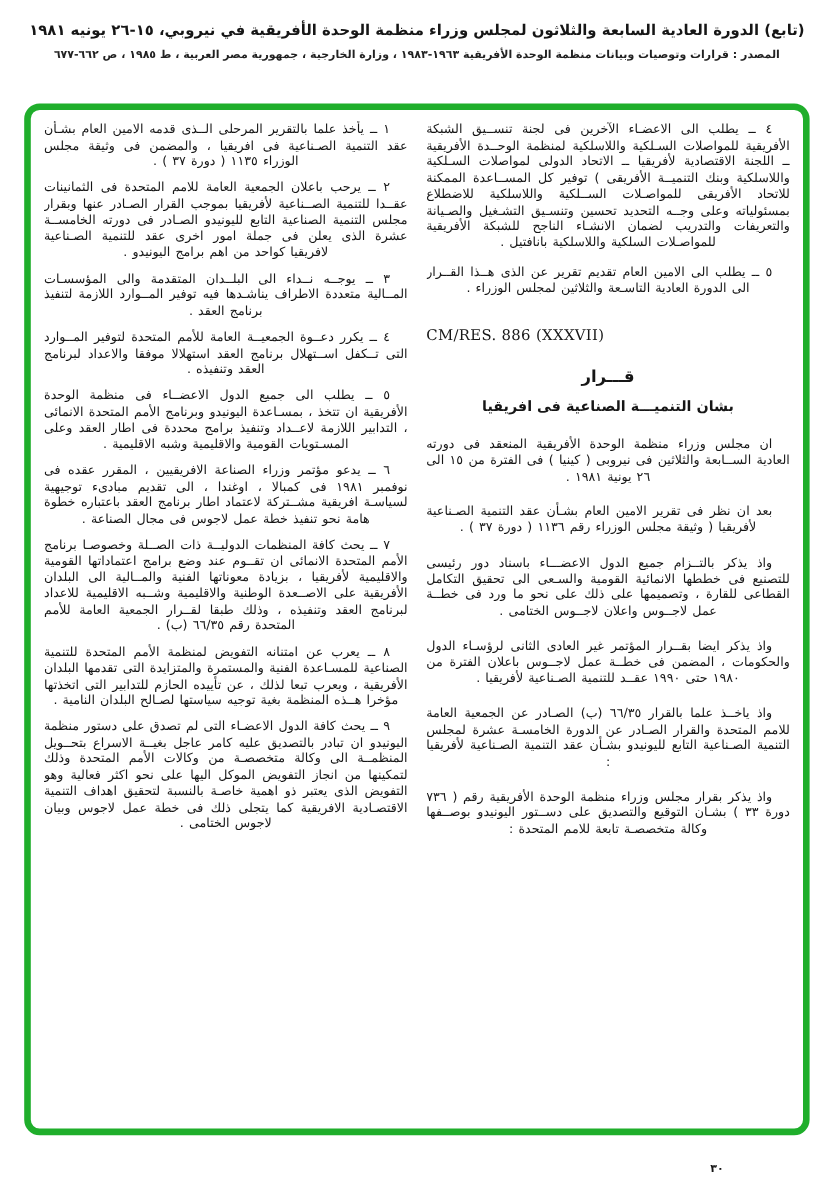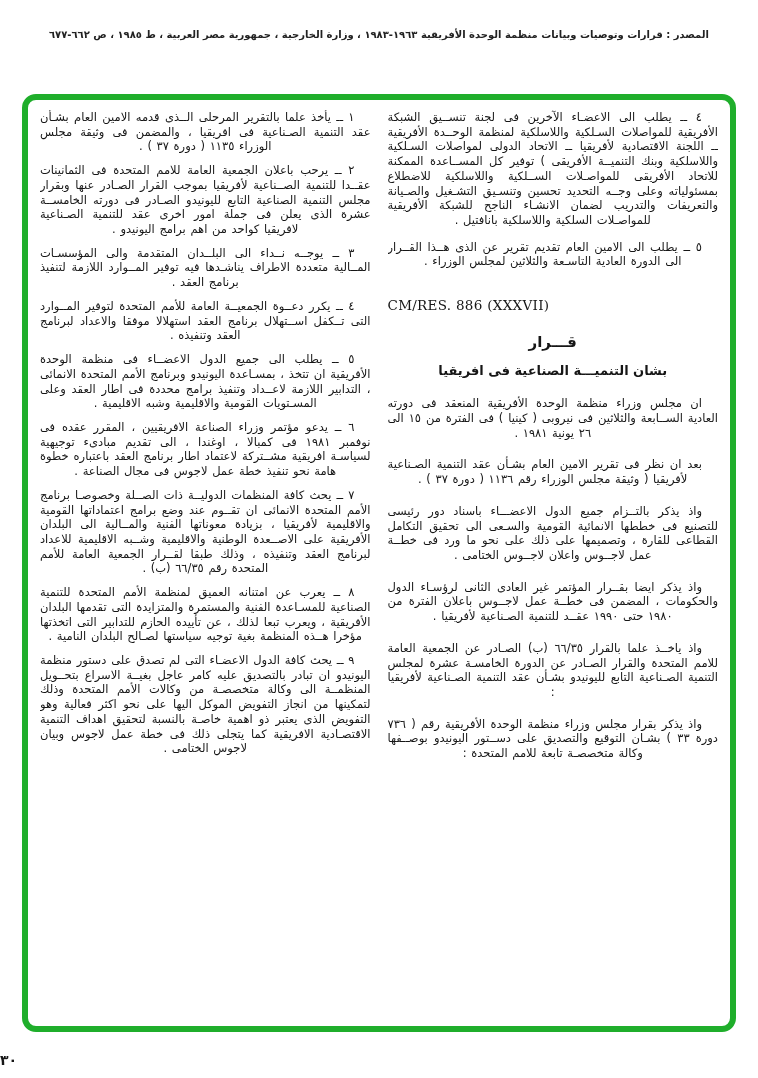--- a/index.html
+++ b/index.html
@@ -68,30 +68,31 @@
     font-weight: bold;
     font-size: 13px;
     margin: 0 0 18px 0;
   }
   .preamble .para { margin-bottom: 17px; }
   .rc-p4 { margin-bottom: 12px; }
   .rc-p5 { margin-bottom: 4px; }
 
   .page-number {
     position: absolute; bottom: 10px; left: 0;
-    width: 658px; text-align: left;
-    font-size: 14px; font-weight: bold;
+    width: 658px; text-align: right;
+    font-size: 10px; font-weight: bold;
   }
 </style>
 </head>
 <body>
 
 <div class="page">
 
   <div class="header">
+    <div class="header-line1">(تابع) الدورة العادية السابعة والثلاثون لمجلس وزراء منظمة الوحدة الأفريقية في نيروبي، ١٥-٢٦ يونيه ١٩٨١</div>
     <div class="header-line2">المصدر : قرارات وتوصيات وبيانات منظمة الوحدة الأفريقية ١٩٦٣-١٩٨٣ ، وزارة الخارجية ، جمهورية مصر العربية ، ط ١٩٨٥ ، ص ٦٦٢-٦٧٧</div>
   </div>
 
   <div class="frame" style="border-color: rgb(31, 174, 43);">
     <div class="columns">
 
       <div class="col">
         <p class="para rc-p4">
           <b class="lead">٤ ــ يطلب</b><span>الى الاعضـاء الآخرين فى لجنة تنســيق الشبكة الأفريقية للمواصلات السـلكية واللاسلكية لمنظمة الوحــدة الأفريقية ــ اللجنة الاقتصادية لأفريقيا ــ الاتحاد الدولى لمواصلات السـلكية واللاسلكية وبنك التنميــة الأفريقى ) توفير كل المســاعدة الممكنة للاتحاد الأفريقى للمواصـلات الســلكية واللاسلكية للاضطلاع بمسئولياته وعلى وجــه التحديد تحسين وتنسـيق التشـغيل والصـيانة والتعريفات والتدريب لضمان الانشـاء الناجح للشبكة الأفريقية للمواصـلات السلكية واللاسلكية بانافتيل .</span>
         </p>
@@ -141,21 +142,21 @@
         <p class="para">
           <b class="lead">٥ ــ يطلب</b><span>الى جميع الدول الاعضــاء فى منظمة الوحدة الأفريقية ان تتخذ ، بمسـاعدة اليونيدو وبرنامج الأمم المتحدة الانمائى ، التدابير اللازمة لاعــداد وتنفيذ برامج محددة فى اطار العقد وعلى المسـتويات القومية والاقليمية وشبه الاقليمية .</span>
         </p>
         <p class="para">
           <b class="lead">٦ ــ يدعو</b><span>مؤتمر وزراء الصناعة الافريقيين ، المقرر عقده فى نوفمبر ١٩٨١ فى كمبالا ، اوغندا ، الى تقديم مبادىء توجيهية لسياسـة افريقية مشــتركة لاعتماد اطار برنامج العقد باعتباره خطوة هامة نحو تنفيذ خطة عمل لاجوس فى مجال الصناعة .</span>
         </p>
         <p class="para">
           <b class="lead">٧ ــ يحث</b><span>كافة المنظمات الدوليــة ذات الصــلة وخصوصـا برنامج الأمم المتحدة الانمائى ان تقــوم عند وضع برامج اعتماداتها القومية والاقليمية لأفريقيا ، بزيادة معوناتها الفنية والمــالية الى البلدان الأفريقية على الاصــعدة الوطنية والاقليمية وشــبه الاقليمية للاعداد لبرنامج العقد وتنفيذه ، وذلك طبقا لقــرار الجمعية العامة للأمم المتحدة رقم ٦٦/٣٥ (ب) .</span>
         </p>
         <p class="para">
-          <b class="lead">٨ ــ يعرب</b><span>عن امتنانه العميق لمنظمة الأمم المتحدة للتنمية الصناعية للمسـاعدة الفنية والمستمرة والمتزايدة التى تقدمها البلدان الأفريقية ، ويعرب تبعا لذلك ، عن تأييده الحازم للتدابير التى اتخذتها مؤخرا هــذه المنظمة بغية توجيه سياستها لصـالح البلدان النامية .</span>
+          <b class="lead">٨ ــ يعرب</b><span>عن امتنانه التفويض لمنظمة الأمم المتحدة للتنمية الصناعية للمسـاعدة الفنية والمستمرة والمتزايدة التى تقدمها البلدان الأفريقية ، ويعرب تبعا لذلك ، عن تأييده الحازم للتدابير التى اتخذتها مؤخرا هــذه المنظمة بغية توجيه سياستها لصـالح البلدان النامية .</span>
         </p>
         <p class="para">
           <b class="lead">٩ ــ يحث</b><span>كافة الدول الاعضـاء التى لم تصدق على دستور منظمة اليونيدو ان تبادر بالتصديق عليه كامر عاجل بغيــة الاسراع بتحــويل المنظمــة الى وكالة متخصصـة من وكالات الأمم المتحدة وذلك لتمكينها من انجاز التفويض الموكل اليها على نحو اكثر فعالية وهو التفويض الذى يعتبر ذو اهمية خاصـة بالنسبة لتحقيق اهداف التنمية الاقتصـادية الافريقية كما يتجلى ذلك فى خطة عمل لاجوس وبيان لاجوس الختامى .</span>
         </p>
       </div>
 
     </div>
   </div>
 
   <div class="page-number">٣٠</div>

